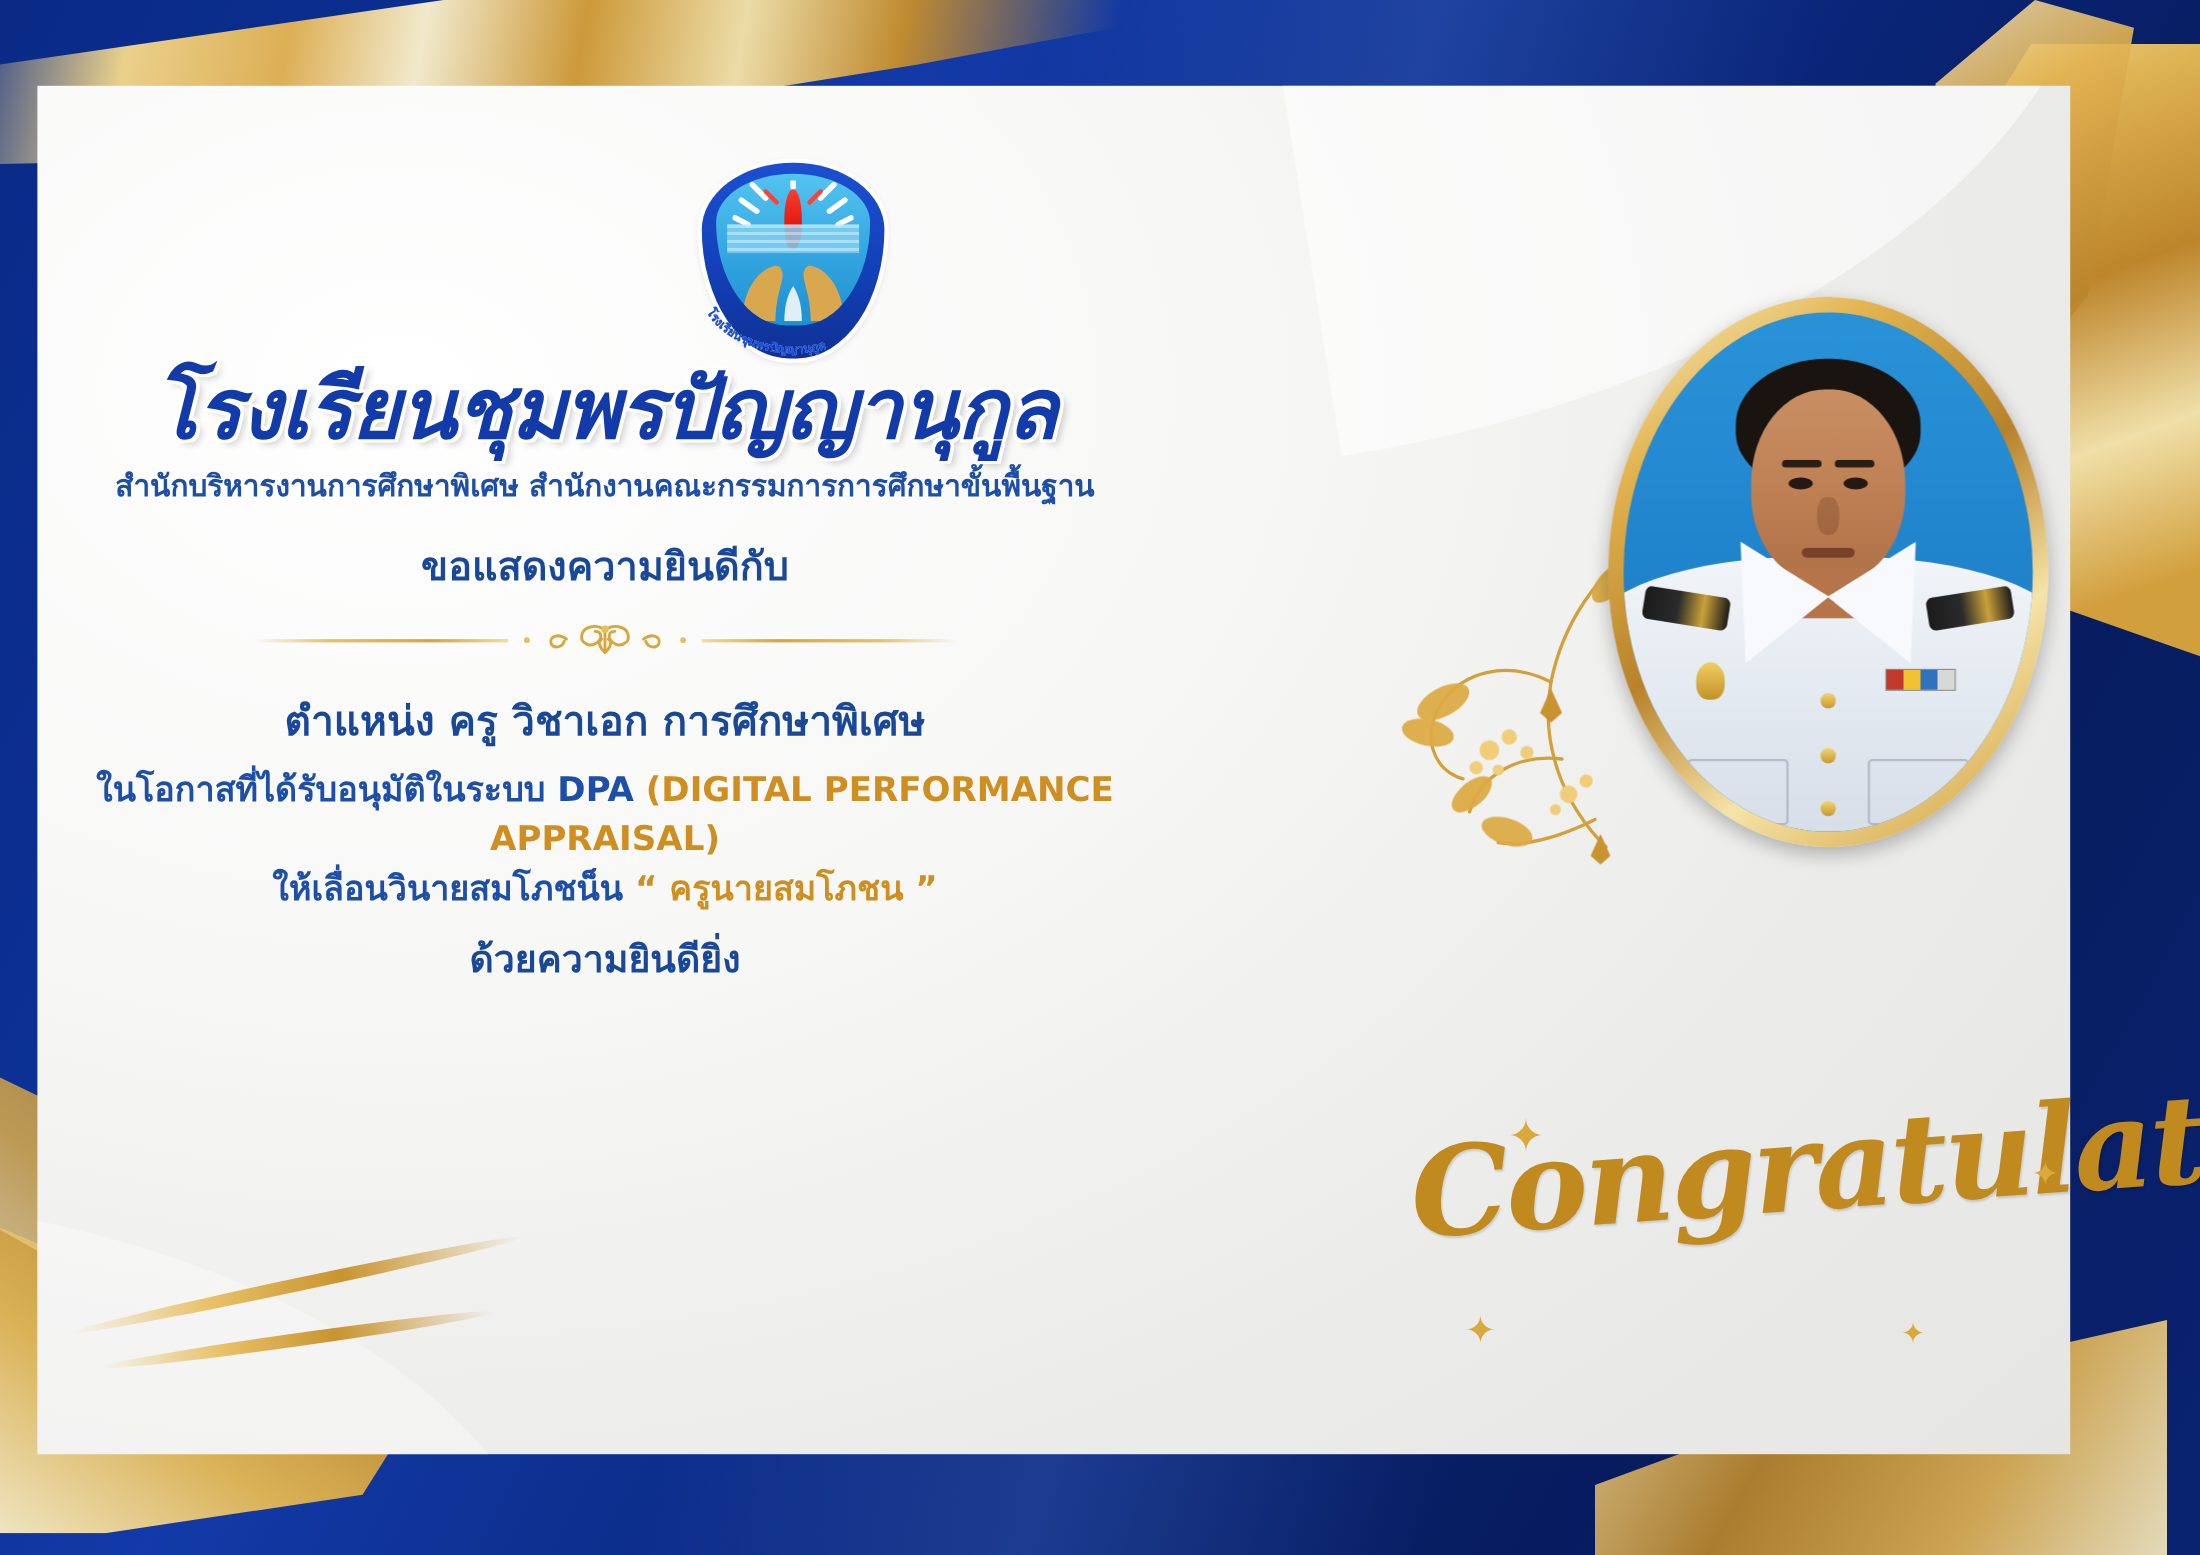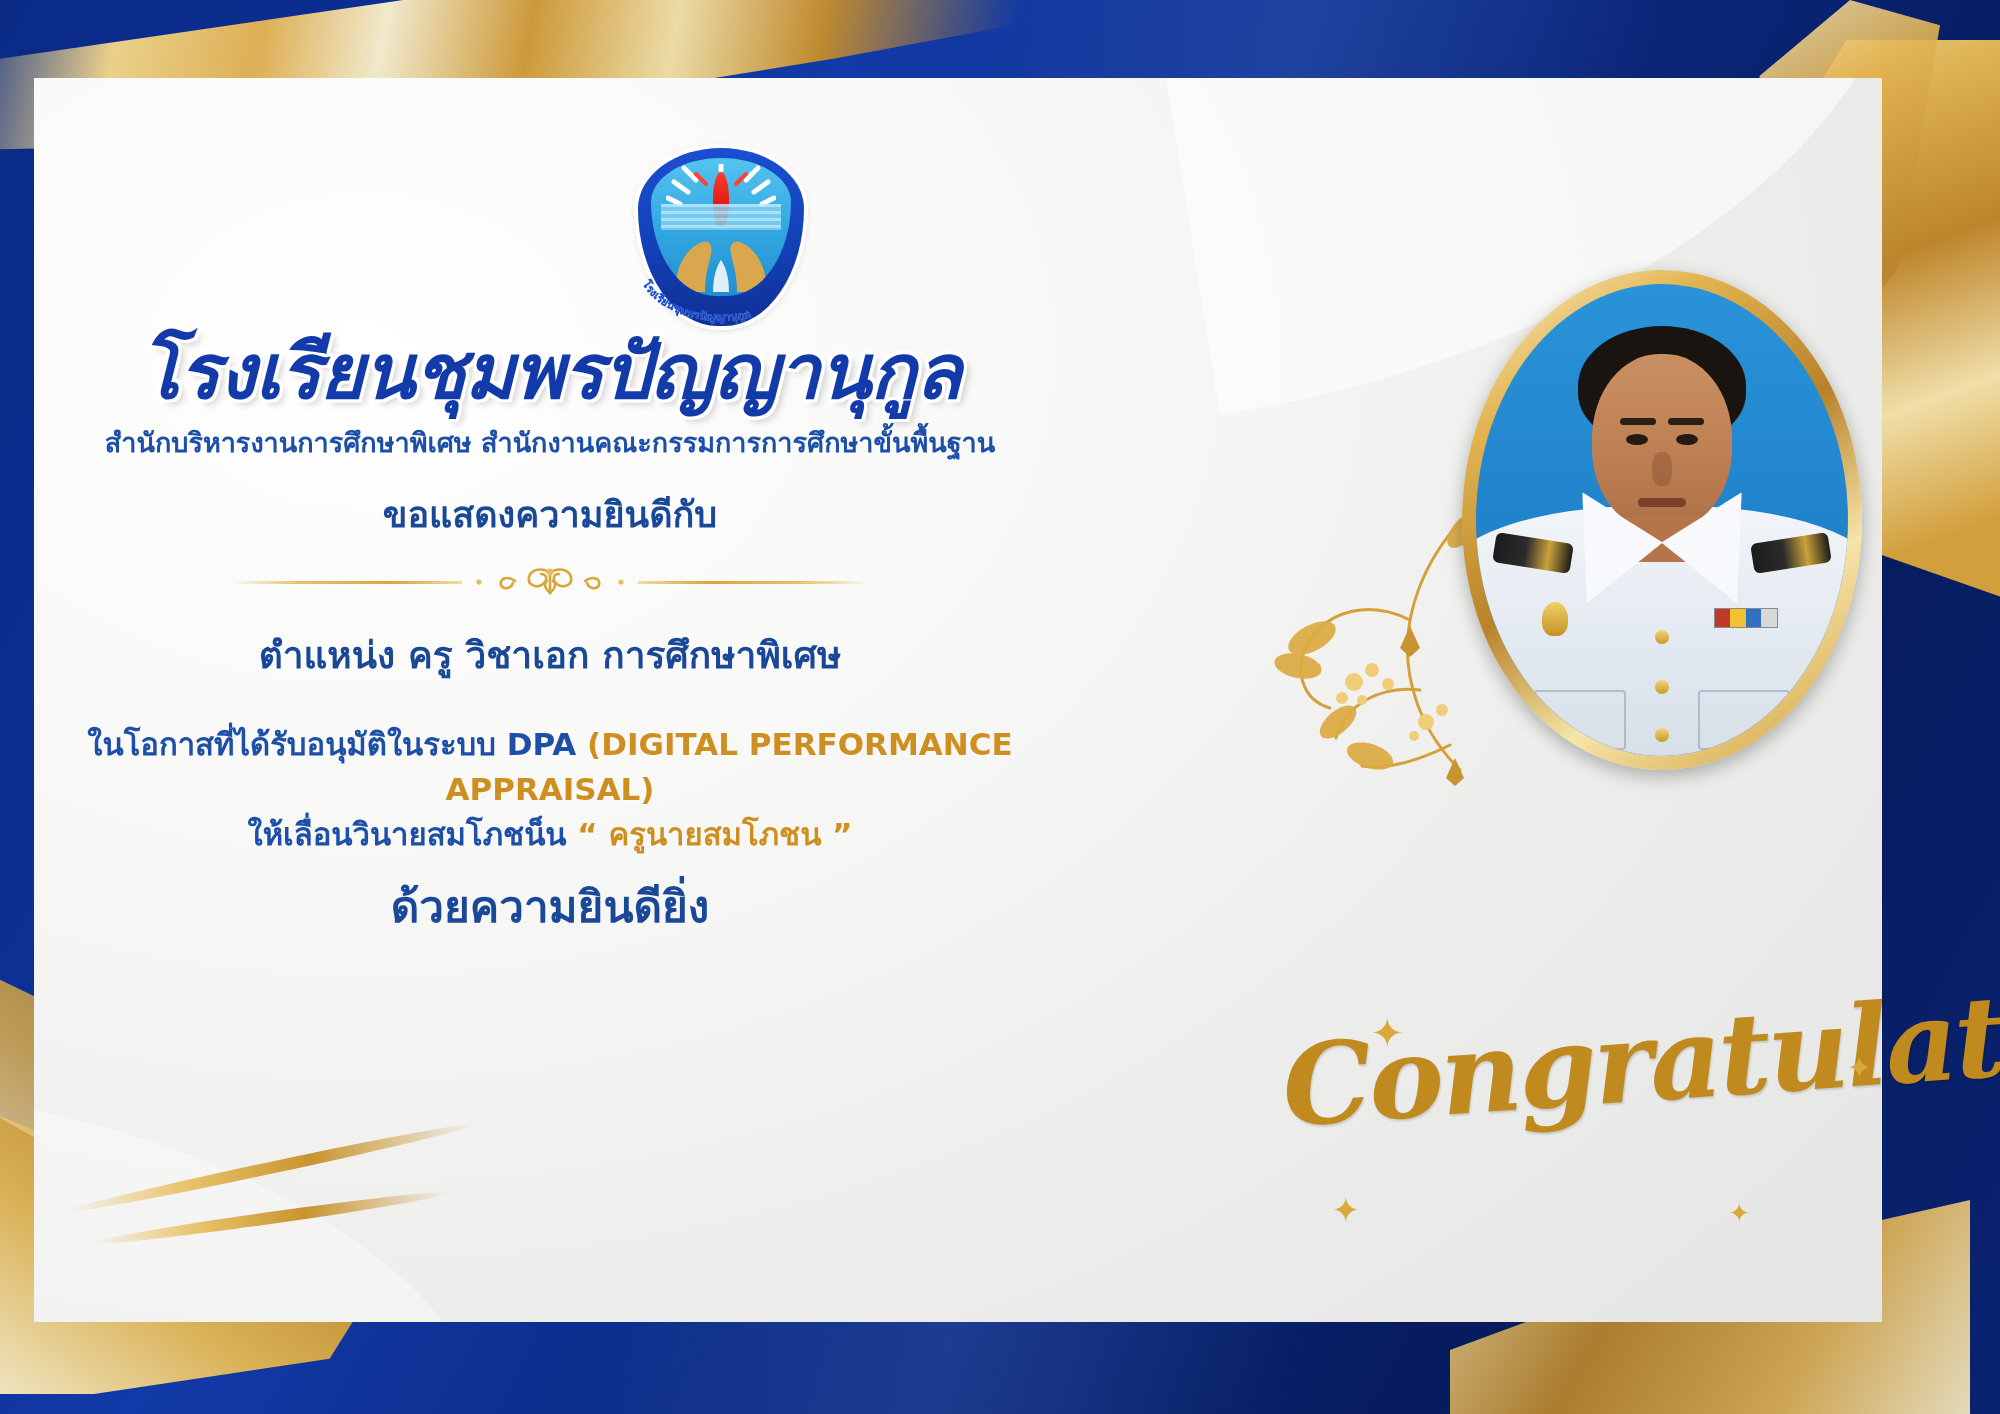--- a/index.html
+++ b/index.html
@@ -182,29 +182,29 @@
   #divider .bar.right{ right:0; transform:scaleX(-1); }
   #divider .orn{
     position:absolute; left:50%; top:0; transform:translateX(-50%);
     width:190px; height:34px;
   }
 
   .position-line{
     font-size:37px; font-weight:bold; color:#1a4898; margin-top:26px;
   }
   .dpa-line{
-    font-size:31px; font-weight:bold; color:#1d4fa8; margin-top:38px;
+    font-size:31px; font-weight:bold; color:#1d4fa8; margin-top:12px;
     line-height:1.45;
   }
   .dpa-line .gold{
     color:#cf8e20;
     text-shadow:0 1px 0 rgba(255,255,255,.7);
   }
   .closing-line{
-    font-size:44px; font-weight:bold; color:#1a4898; margin-top:14px;
+    font-size:34px; font-weight:bold; color:#1a4898; margin-top:14px;
   }
 
   
   #portrait-wrap{
     position:absolute; right:138px; top:270px; width:400px; height:500px;
   }
   #portrait-frame{
     position:absolute; inset:0;
     border-radius:50% / 50%;
     background:linear-gradient(145deg,#fff6d8 0%, #e3b551 22%, #b8822a 48%, #f6e4a8 70%, #cd9932 100%);

